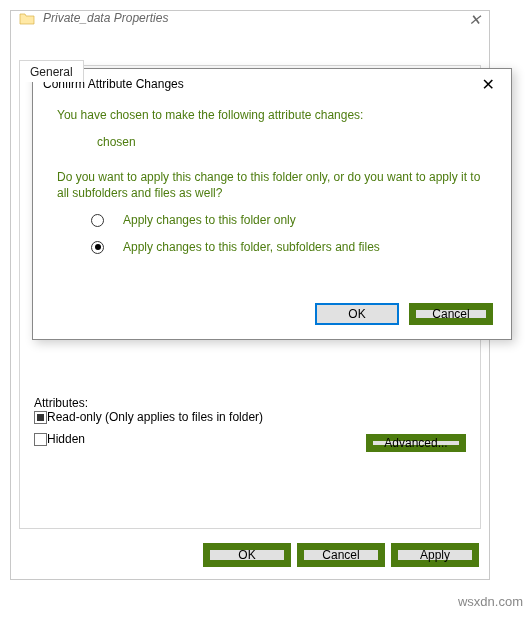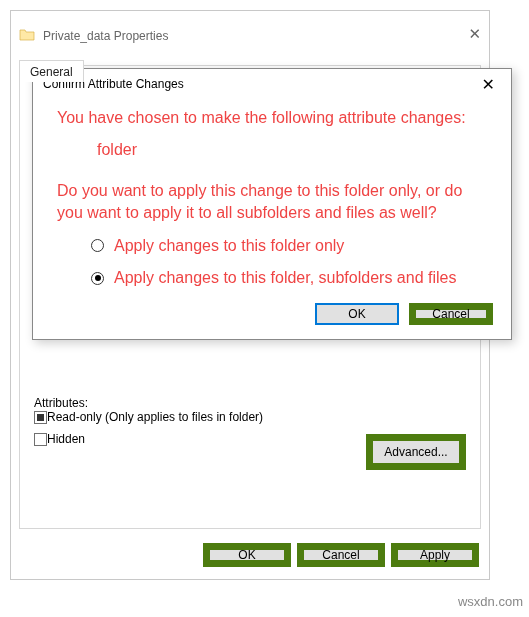--- a/index.html
+++ b/index.html
@@ -4,61 +4,61 @@
 <style>
   * { box-sizing: border-box; font-family: "Segoe UI", Tahoma, sans-serif; }
   body { margin: 0; padding: 10px; background: #fff; width: 529px; height: 617px; position: relative; overflow: hidden; font-size: 12px; color: #000; }
 
   
   .props-window {
     position: absolute; left: 10px; top: 10px; width: 480px; height: 570px;
     border: 1px solid #c8c8c8; background: #fff;
   }
   .props-titlebar {
-    height: 32px; display: flex; align-items: flex-end; padding: 0 8px; gap: 8px;
+    height: 32px; display: flex; align-items: flex-start; padding: 0 8px; gap: 8px; font-style: italic;
   }
   .props-titlebar .icon { width: 16px; height: 16px; }
   .props-titlebar .title { flex: 1; color: #666; font-size: 12px; }
   .props-titlebar .x { color: #666; font-size: 15px; font-family: Arial; }
   .props-body {
     position: absolute; left:8px; right:8px; top: 54px; bottom: 50px;
     border: 1px solid #d6d6d6; background: #fff;
   }
   .props-tabs { position:absolute; left:8px; top:36px; display:flex; gap:0; }
   .props-tab { border:1px solid #d6d6d6; border-bottom:none; padding:4px 10px 3px; background:#fff; font-size:12px; color:#444; position:relative; top:1px; margin-right:-1px;}
   .props-tab.active { color:#222; z-index:2; background:#fff;margin-top:12px; }
 
   .attr-row { position:absolute; left:14px; right:14px; top:330px; display:flex;flex-direction:column; }
   .attr-label { width: 96px; color:#000; }
   .attr-checks { flex:1; }
   .chk { display:flex; align-items:center; margin-bottom:8px;}
   .chk .box {
     width:13px; height:13px; border:1px solid #707070; background:#fff; display:flex; align-items:center; justify-content:center;
   }
   .chk .box.sq-inner::after { content:""; width:7px; height:7px; background:#333; display:block;}
-  .advanced-btn { position:absolute; right:0; top:24px; width:100px; height:36px; }
+  .advanced-btn { position:absolute; right:0; top:24px; width:100px; height:18px; }
   .win-btn {
     border:7px solid #4d7c0f; background:#e1e1e1; font-size:12px; cursor:default;
     display:inline-flex; align-items:center; justify-content:center;
   }
   .props-buttons { position:absolute; right:10px; bottom:12px; display:flex; gap:6px; }
   .props-buttons .win-btn { width:88px; height:24px; }
 
   
   .modal {
     position:absolute; left:32px; top:68px; width:480px; height:272px;
     border:1px solid #888; background:#fff; box-shadow: 3px 3px 10px rgba(0,0,0,0.2);
   }
   .modal-titlebar { height:30px; display:flex; align-items:center; padding:0 10px; }
   .modal-titlebar .title { flex:1; color:#000; font-size:12px; }
   .modal-titlebar .x { font-size:16px; font-family:Arial; padding:2px 6px; color:#000;}
-  .modal-body { padding: 8px 24px 0 24px; font-size:16px; color:#ef4444; line-height:1.4;}
+  .modal-body { padding: 8px 24px 0 24px; font-size:12px; color:#4d7c0f; line-height:1.4;}
   .indent { margin-left:40px; margin-top:10px; margin-bottom:18px;}
   .radio-group { margin:10px 0 0 34px; }
-  .radio { display:flex; align-items:center; gap:10px; margin-bottom:10px; }
+  .radio { display:flex; align-items:center; gap:19px; margin-bottom:10px; }
   .radio .circ {
     width:13px; height:13px; border:1px solid #333; border-radius:50%;
     display:flex; align-items:center; justify-content:center; background:#fff;
   }
   .radio .circ.checked::after { content:""; width:6px; height:6px; border-radius:50%; background:#000; display:block;}
   .modal-buttons { position:absolute; right:18px; bottom:14px; display:flex; gap:10px; }
   .modal-buttons .win-btn { width:84px; height:22px; }
   .modal-buttons .win-btn.primary { border:2px solid #0078d7; background:#e1e1e1; }
 
   .watermark { position:absolute; right:6px; bottom:8px; font-size:13px; color:#888; }
@@ -104,21 +104,21 @@
   </div>
 </div>
 
 <div class="modal">
   <div class="modal-titlebar">
     <span class="title">Confirm Attribute Changes</span>
     <span class="x">✕</span>
   </div>
   <div class="modal-body">
     <div>You have chosen to make the following attribute changes:</div>
-    <div class="indent">folder</div>
+    <div class="indent">chosen</div>
     <div>Do you want to apply this change to this folder only, or do you want to apply it to all subfolders and files as well?</div>
     <div class="radio-group">
       <div class="radio">
         <span class="circ"></span>
         <span>Apply changes to this folder only</span>
       </div>
       <div class="radio">
         <span class="circ checked"></span>
         <span>Apply changes to this folder, subfolders and files</span>
       </div>

